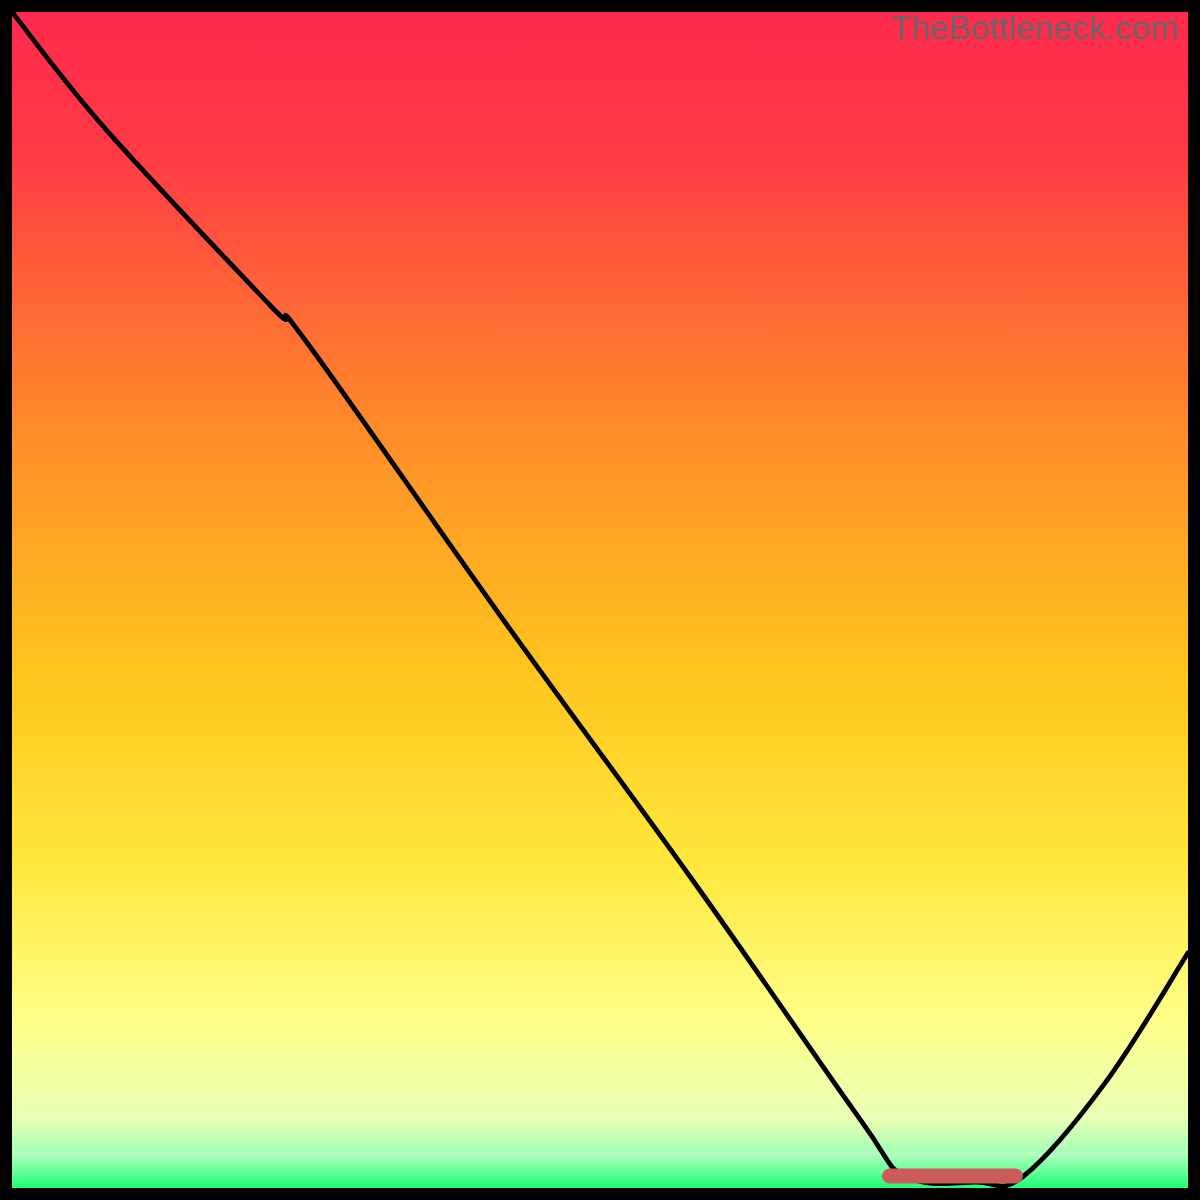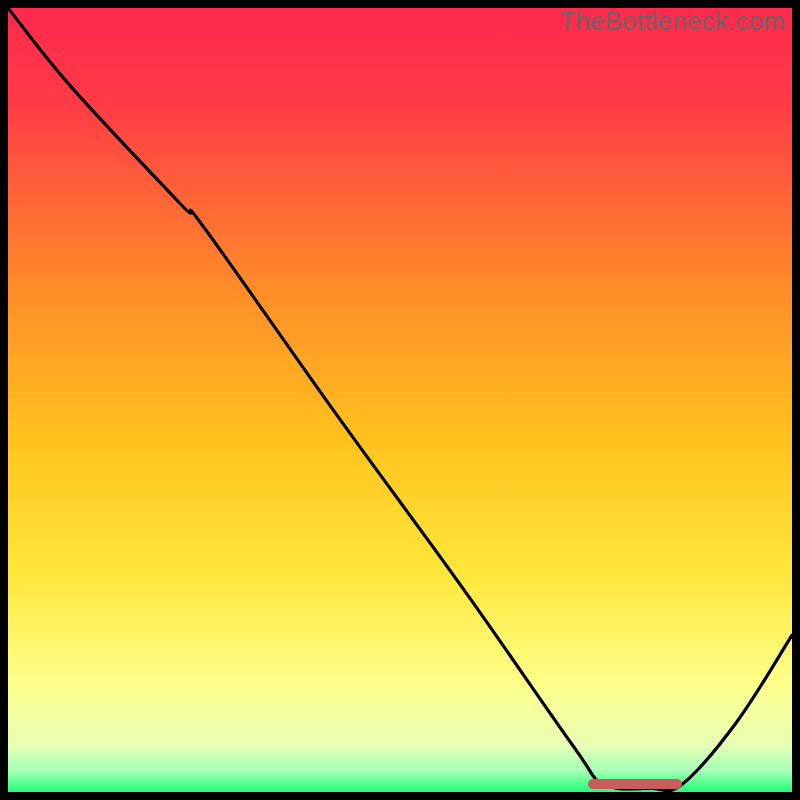--- a/index.html
+++ b/index.html
@@ -14,21 +14,21 @@
     position: relative;
     width: 800px;
     height: 800px;
     box-sizing: border-box;
   }
   .watermark {
     position: absolute;
     top: 6px;
     right: 14px;
     color: #666;
-    font-size: 26px;
+    font-size: 22px;
     font-weight: 500;
     letter-spacing: 0.2px;
     z-index: 50;
   }
   
   .axis-border {
     position: absolute;
     inset: 0;
     border: 8px solid #000;
     box-sizing: border-box;

